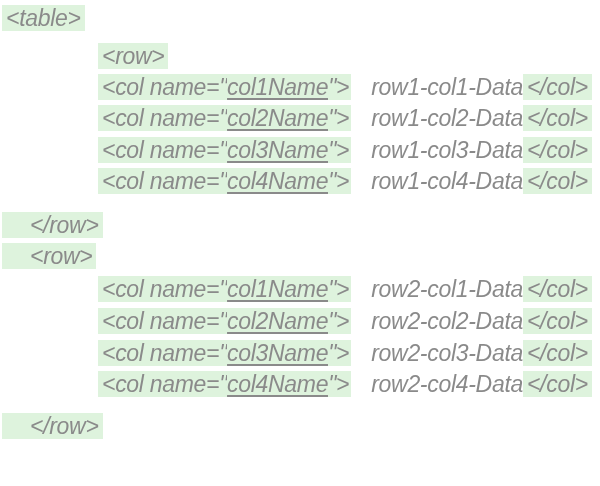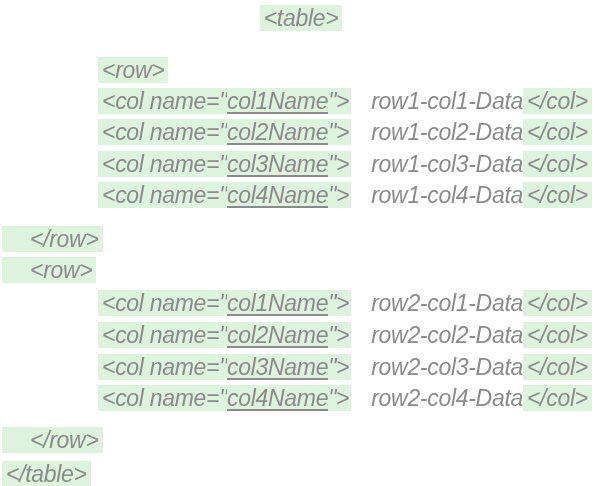--- a/index.html
+++ b/index.html
@@ -39,21 +39,21 @@
   .pad-shallow { padding-left: 28px; }
   .squiggle {
     text-decoration-line: underline;
     text-decoration-style: wavy;
     text-decoration-color: #e0251a;
     text-decoration-thickness: 2px;
     text-underline-offset: 3px;
     text-decoration: underline;
   }
   
-  .g11 { margin-bottom: 25px; text-align: center; }
+  .g11 { margin-bottom: 11px; }
   .g5  { margin-bottom: 5px; }
   .g17 { margin-bottom: 17px; }
   .g6  { margin-bottom: 6px; }
   .g15 { margin-bottom: 15px; }
   .g7  { margin-bottom: 7px; }
 </style>
 </head>
 <body>
 
 <div class="doc">
@@ -77,15 +77,14 @@
   <div class="line deep g5"><span class="hl-run"><span>&lt;col name="</span><span class="squiggle">col1Name</span><span>"&gt;</span></span><span class="plain">row2-col1-Data</span><span class="hl">&lt;/col&gt;</span></div>
 
   <div class="line deep g5"><span class="hl-run"><span>&lt;col name="</span><span class="squiggle">col2Name</span><span>"&gt;</span></span><span class="plain">row2-col2-Data</span><span class="hl">&lt;/col&gt;</span></div>
 
   <div class="line deep"><span class="hl-run"><span>&lt;col name="</span><span class="squiggle">col3Name</span><span>"&gt;</span></span><span class="plain">row2-col3-Data</span><span class="hl">&lt;/col&gt;</span></div>
 
   <div class="line deep g15"><span class="hl-run"><span>&lt;col name="</span><span class="squiggle">col4Name</span><span>"&gt;</span></span><span class="plain">row2-col4-Data</span><span class="hl">&lt;/col&gt;</span></div>
 
   <div class="line g7"><span class="hl pad-shallow">&lt;/row&gt;</span></div>
 
-  <div class="line"><span class="hl">&lt;/table&gt;</span></div>
 
 </div>
 
 </body></html>

